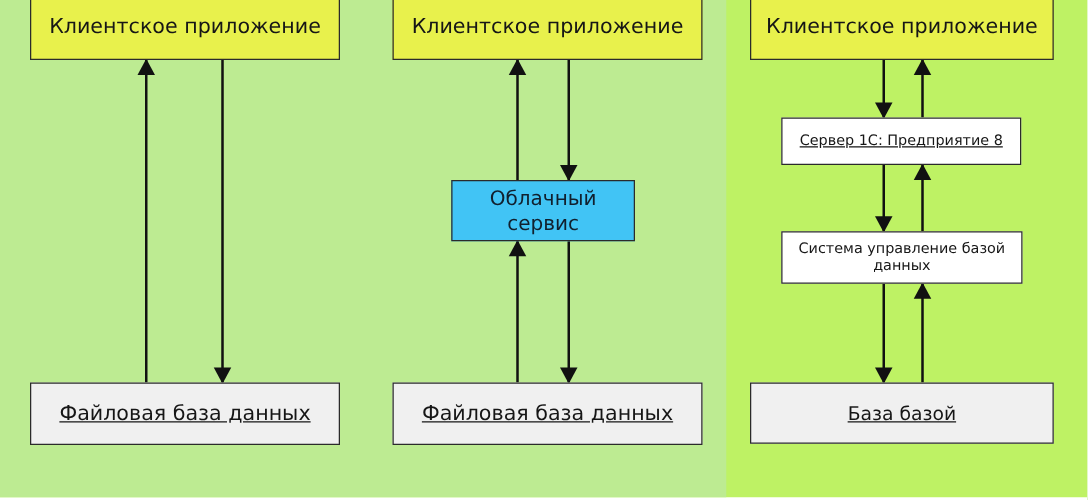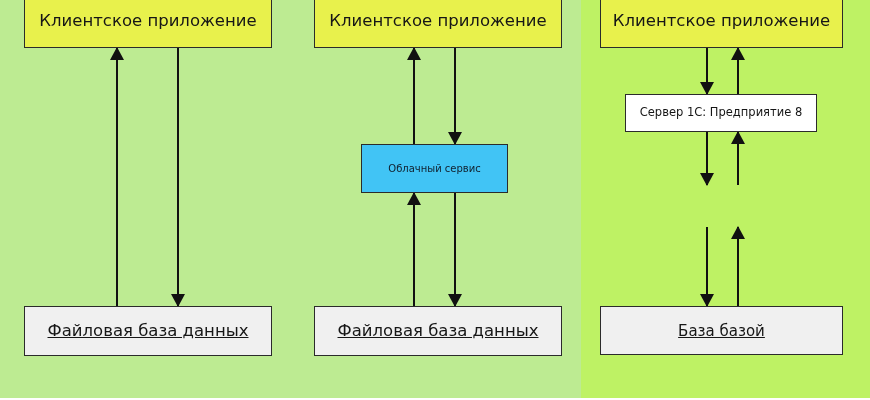--- a/index.html
+++ b/index.html
@@ -45,21 +45,21 @@
   .node.cloud {
     background: #41c4f5;
     border-color: #2b2b2b;
     color: #11202e;
   }
   .node.plain {
     background: #ffffff;
   }
   .t-lg { font-size: 16.5px; }
   .t-md { font-size: 15px; }
-  .t-sm { font-size: 10px; justify-content: center; }
+  .t-sm { font-size: 16px; justify-content: center; }
   .t-xs { font-size: 11.5px; }
 
   
   .arrow {
     position: absolute;
     z-index: 2;
   }
   .arrow .shaft {
     position: absolute;
     left: 0;
@@ -158,20 +158,23 @@
     <div class="head"></div>
   </div>
   <div class="arrow up" style="left:737px; top:227px; width:2.4px; height:79px;">
     <div class="shaft"></div>
     <div class="head"></div>
   </div>
 
   <div class="node client t-lg" style="left:600px; top:-6px; width:243px; height:54px;">
     <span>Клиентское приложение</span>
   </div>
-  <div class="node plain t-xs" style="left:625px; top:94px; width:192px; height:38px;">
+  <div class="node plain t-xs" style="left:625px; top:94px; width:192px; height:38px;text-decoration:underline;">
     <span>Сервер 1С: Предприятие 8</span>
+  </div>
+  <div class="node plain t-xs" style="left:625px; top:185px; width:193px; height:42px; padding:0 6px;">
+    <span>Система управление базой данных</span>
   </div>
   <div class="node store t-md" style="left:600px; top:306px; width:243px; height:49px;">
     <span>База базой</span>
   </div>
 
 </div>
 
 </body></html>

